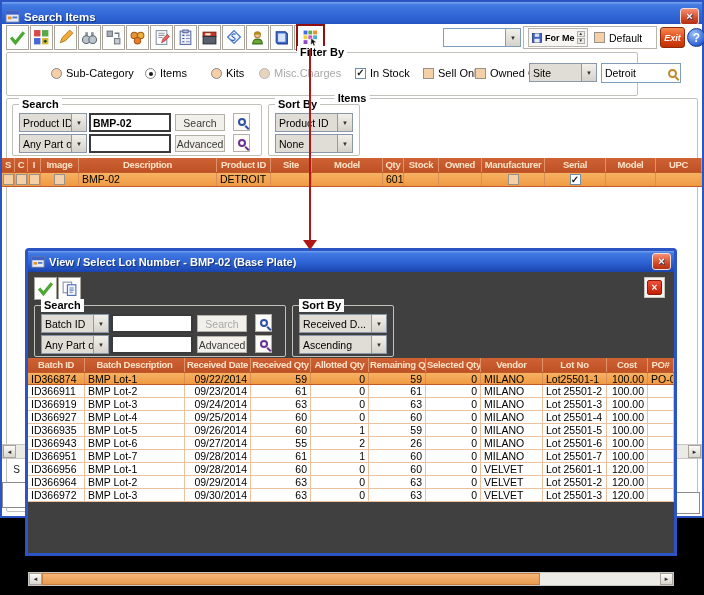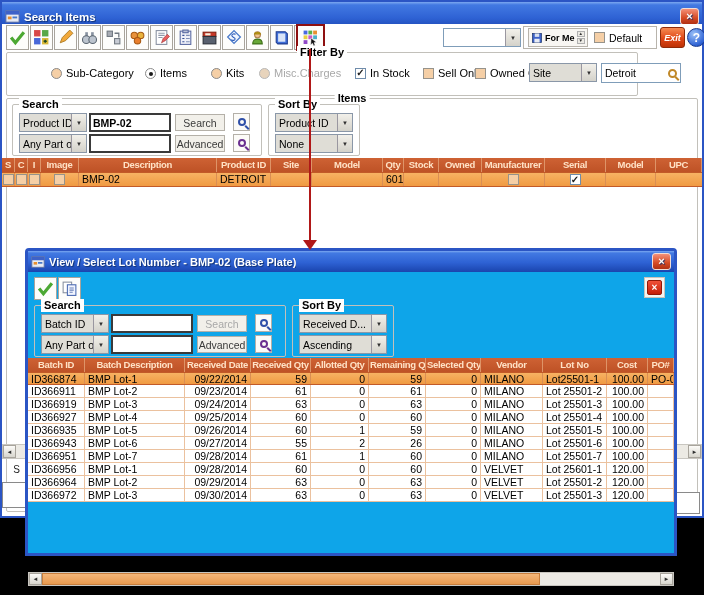--- a/index.html
+++ b/index.html
@@ -71,21 +71,21 @@
 .lot-body>.lrow:first-child>div{border-right-color:#D98E54}
 .hscroll{position:absolute;display:flex;align-items:stretch;background:#F0EEE8;border:1px solid #C8C6C0}
 .sarrow{width:13px;flex:none;background:linear-gradient(#FCFBF8,#D8D6CE);border:1px solid #A8A49C;font-size:6px;display:flex;align-items:center;justify-content:center;color:#303030}
 .sarrow i{font-style:normal;line-height:1}
 .sthumb{background:linear-gradient(#F4B678,#E89A50);border:1px solid #C87E3C;flex:none}
 .strack{flex:1;background:#ECEAE4}
 .wbox{position:absolute;background:#FFF;border:1px solid #8A8A8A}
 .sfrag{position:absolute;font-size:10px;color:#222}
 .ann-line{position:absolute;width:2px;background:#B01818;z-index:20}
 .ann-head{position:absolute;width:0;height:0;border-left:7px solid transparent;border-right:7px solid transparent;border-top:10px solid #B01818;z-index:20}
-.win-dlg{position:absolute;left:25px;top:248px;width:652px;height:308px;background:#0ea5e9;border:3px solid #2B55C4;border-radius:4px 4px 0 0;z-index:10}
+.win-dlg{position:absolute;left:25px;top:248px;width:652px;height:308px;background:#404040;border:3px solid #2B55C4;border-radius:4px 4px 0 0;z-index:10}
 .redx{position:absolute;width:21px;height:21px;border:1px solid #C8C4BC;background:#F6F4F0;display:flex;align-items:center;justify-content:center}
 .redx b{width:15px;height:15px;background:linear-gradient(#F05038,#C41E08);border:1px solid #901808;border-radius:2px;color:#FFF;font-size:10px;line-height:13px;text-align:center}
 </style>
 </head>
 <body>
 
 <div class="screen">
 
   <div class="win abs" style="left:0;top:0;width:704px;height:518px">
 

